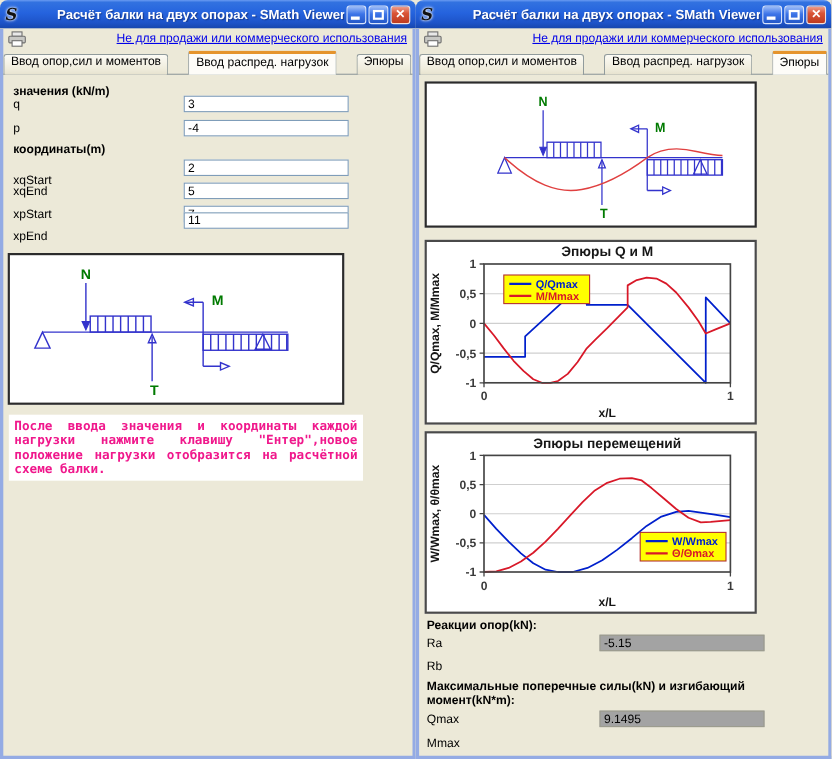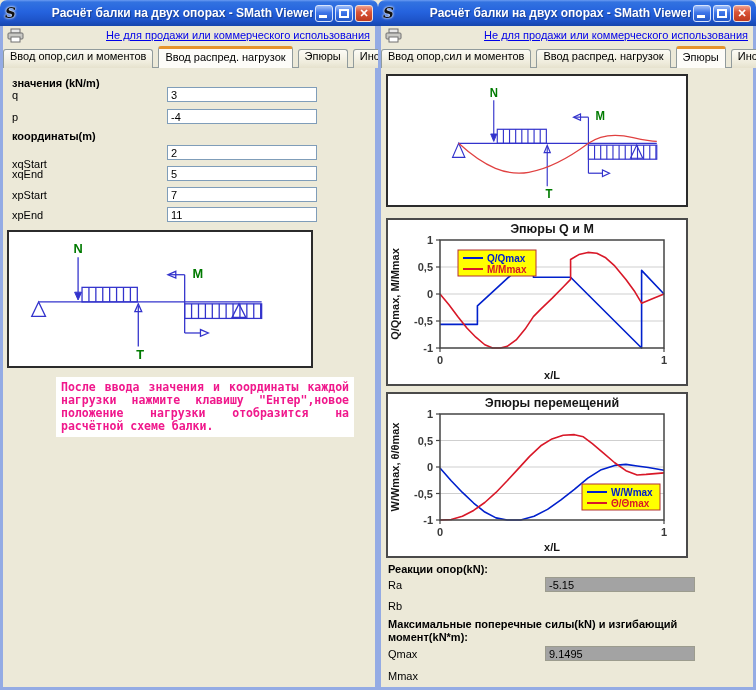--- a/index.html
+++ b/index.html
@@ -22,37 +22,37 @@
   .gmin{position:absolute;left:3px;bottom:3px;width:8px;height:3px;background:#fff;}
   .gmax{position:absolute;left:3px;top:3px;width:10px;height:9px;border:2px solid #fff;}
   .winbody{position:absolute;top:26px;left:0;right:0;bottom:0;background:#ECE9D8;overflow:hidden;
            box-shadow:inset 3px 0 0 #94ABE4, inset -3px 0 0 #94ABE4, inset 0 -3px 0 #94ABE4;}
   .toolbar{position:absolute;top:0;left:3px;right:3px;height:20px;}
   .printer{position:absolute;left:4px;top:2px;width:17px;height:15px;}
   .liclink{position:absolute;right:5px;top:3px;font-size:11px;color:#0000E8;
            text-decoration:underline;cursor:pointer;white-space:nowrap;}
   .tabstrip{position:absolute;top:20px;left:3px;right:3px;height:22px;display:flex;
             align-items:flex-end;z-index:3;}
-  .tab{font-size:11px;color:#000;padding:0 6px 3px 6px;margin-right:5px;white-space:nowrap;
+  .tab{font-size:11px;color:#000;padding:0 6px 3px 6px;margin-right:18px;white-space:nowrap;
        background:linear-gradient(180deg,#FCFBF5,#EFECDC 70%,#E6E2CE);
        border:1px solid #919B9C;border-bottom:none;border-radius:3px 3px 0 0;height:19px;}
   .tab.active{background:#FDFCF8;border-top:3px solid #E5942C;height:22px;padding-top:2px;
               position:relative;z-index:4;}
   .paneline{position:absolute;top:41px;left:3px;right:3px;height:1px;background:#919B9C;z-index:2;}
   .sect{position:absolute;font-size:11px;font-weight:bold;color:#000;white-space:nowrap;}
   .flabel{position:absolute;font-size:11px;color:#000;white-space:nowrap;}
   .field{position:absolute;left:167px;width:150px;height:15px;border:1px solid #7F9DB9;
          background:#fff;font-family:"Liberation Sans",sans-serif;font-size:11px;
          padding:0 3px;color:#000;}
   .field.ro{background:#a3a3a3;border:1px solid #9C9C8E;}
   .beambox{position:absolute;background:#fff;border:2px solid #2B2B2B;}
   .chartbox{position:absolute;background:#fff;border:2px solid #4A4A4A;}
-  .note{position:absolute;left:8px;top:351px;width:298px;background:#fff;color:#F0188C;
+  .note{position:absolute;left:8px;top:351px;width:322px;background:#fff;color:#F0188C;
         font-family:"DejaVu Sans Mono",monospace;font-weight:bold;font-size:11.5px;
-        line-height:13px;padding:4px 5px;text-align:justify;margin-left:48px;}
+        line-height:13px;padding:4px 5px;text-align:justify;}
   svg text{font-family:"Liberation Sans",sans-serif;}
 </style>
 </head>
 <body>
 
 <div class="desktop">
 
   <div class="window" style="left:0">
     <div class="titlebar">
       <span class="appicon">S</span>
@@ -93,21 +93,21 @@
       <input class="field" style="top: 83px;" value="-4">
 
       <div class="sect" style="left:12px;top:104px">координаты(m)</div>
       <span class="flabel" style="left:12px;top:132px">xqStart</span>
       <input class="field" style="top: 119px;" value="2">
       <span class="flabel" style="left:12px;top:142px">xqEnd</span>
       <input class="field" style="top: 140px;" value="5">
       <span class="flabel" style="left:12px;top:163px">xpStart</span>
       <input class="field" style="top: 161px;" value="7">
       <span class="flabel" style="left:12px;top:183px">xpEnd</span>
-      <input class="field" style="top: 181px;" value="11">
+      <input class="field" style="top: 167px;" value="11">
 
       <div class="beambox" style="left:7px;top:204px;width:306px;height:138px">
         <svg id="beamL" width="302" height="134" viewBox="0 0 306 138" preserveAspectRatio="none">
             <g>
               <line x1="30" y1="72" x2="256" y2="72" stroke="#3333CC" fill="none" stroke-width="1.3"></line>
               <polygon points="30,72 23,87 37,87" stroke="#3333CC" fill="none" stroke-width="1.3"></polygon>
               <line x1="70" y1="26" x2="70" y2="62" stroke="#3333CC" fill="none" stroke-width="1.3"></line>
               <polygon points="66.5,62 73.5,62 70,70" fill="#3333CC" stroke="#3333CC"></polygon>
               <rect x="74" y="57" width="56" height="15" stroke="#3333CC" fill="none" stroke-width="1.3"></rect>
               <line x1="81" y1="57" x2="81" y2="72" stroke="#3333CC" fill="none" stroke-width="1.3"></line>

